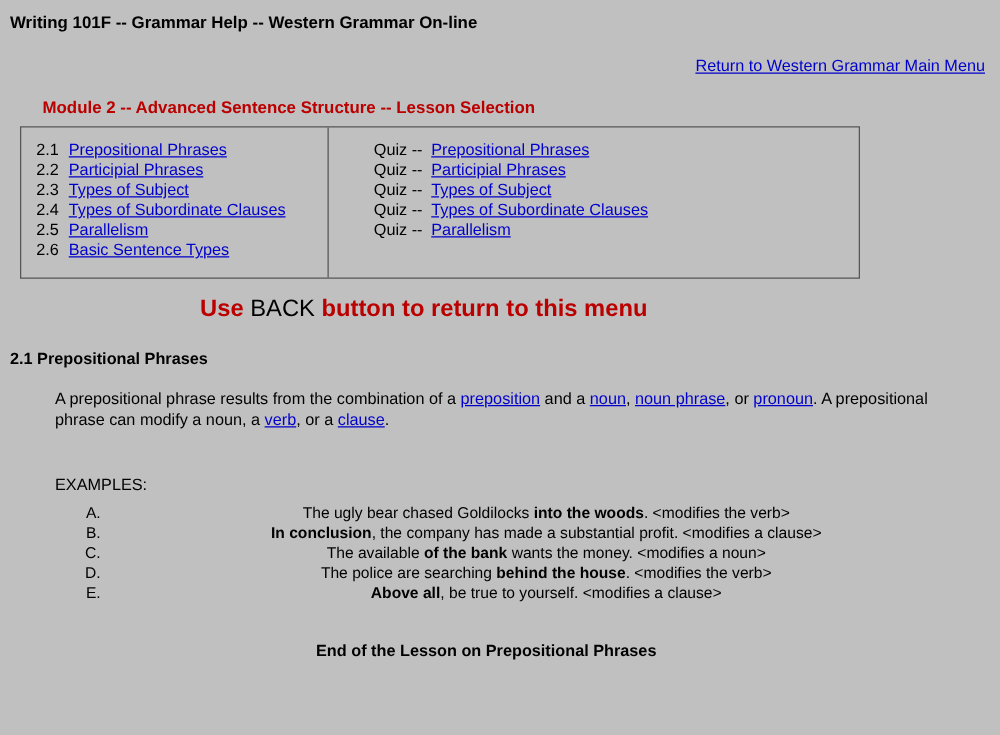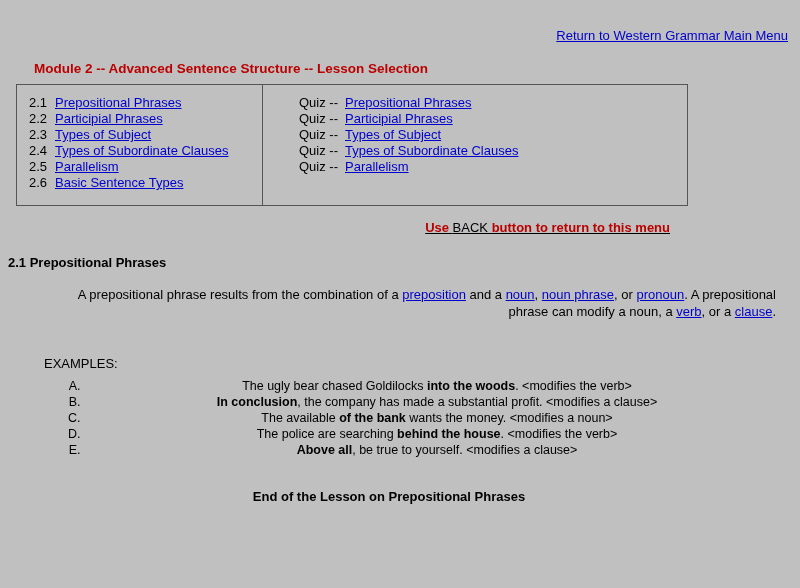--- a/index.html
+++ b/index.html
@@ -69,43 +69,41 @@
   }
   .menu-num {
     display: inline-block;
     width: 26px;
   }
   .menu-label {
     display: inline-block;
     width: 46px;
   }
   .use-back {
-    text-align: right;
+    text-align: center;
     margin: 14px 0 0 0;
-    font-size: 13px;
+    font-size: 19px;
     padding-right: 120px;
-    text-decoration: underline;
   }
   .use-back b {
     color: #bb0000;
   }
   .use-back .plain {
     color: #000;
   }
   .section-heading {
     font-weight: bold;
     font-size: 13px;
     margin: 20px 0 0 0;
   }
   .body-para {
     margin: 16px 0 0 36px;
     width: 732px;
     line-height: 17px;
     font-size: 13px;
-    text-align: right;
   }
   .examples-label {
     margin: 36px 0 0 36px;
     font-size: 13px;
   }
   ol.examples {
     margin: 8px 0 0 0;
     padding: 0 0 0 76px;
     list-style-type: upper-alpha;
     text-align: center;
@@ -125,20 +123,21 @@
   }
   .spacer-lg {
     height: 48px;
   }
 </style>
 </head>
 <body>
 
 <div class="page">
 
+  <div class="doc-title">Writing 101F -- Grammar Help -- Western Grammar On-line</div>
 
   <div class="returnline">
     <a href="#">Return to Western Grammar Main Menu</a>
   </div>
 
   <div class="module-heading">Module 2 -- Advanced Sentence Structure -- Lesson Selection</div>
 
   <div class="menu-box">
     <div class="menu-col left">
       <div class="menu-row">

